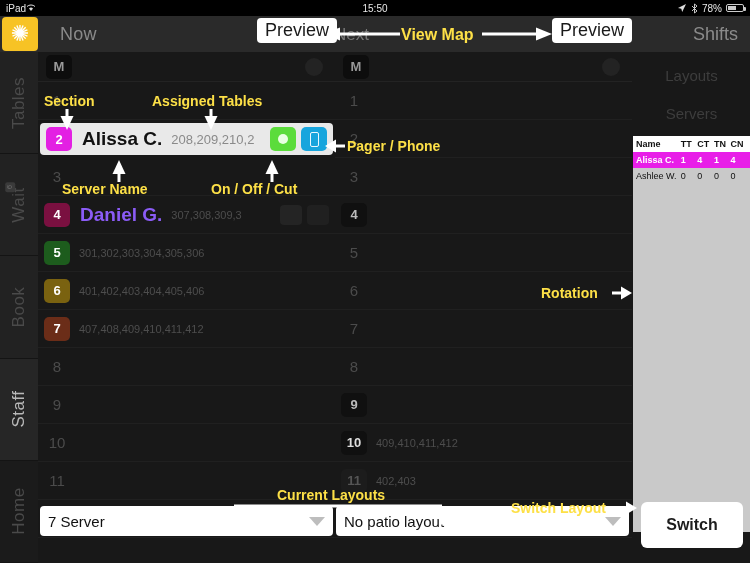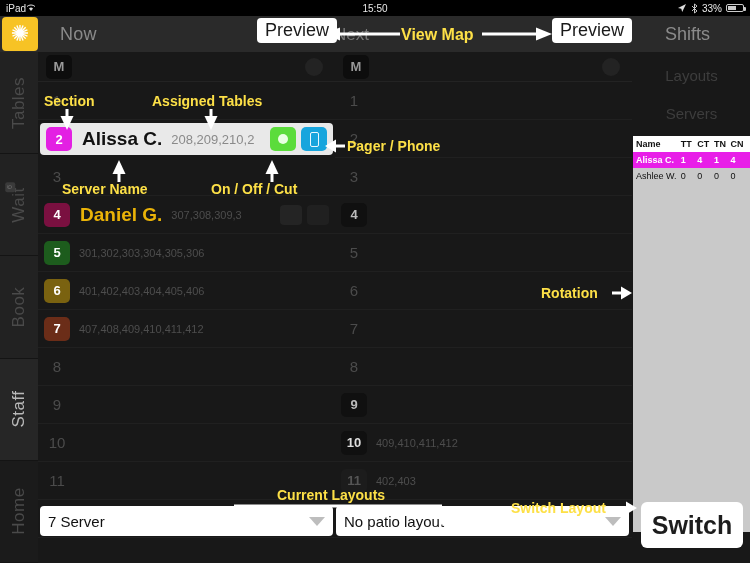--- a/index.html
+++ b/index.html
@@ -35,21 +35,21 @@
     display:flex;align-items:center;justify-content:center;
   }
   .logo-glyph { font-size:22px; color:#fff; line-height:1; }
   .topbar-label {
     font-size:18px; color:#8a8a8a; margin-left:22px; letter-spacing:.2px;
   }
   .topbar-next {
     position:absolute; left:334px; top:9px; font-size:17px; color:#777;
   }
   .topbar-shifts {
-    position:absolute; right:40px; font-size:18px; color:#8b8b8b;
+    position:absolute; right:12px; font-size:18px; color:#8b8b8b;
   }
 
   
   .rail {
     position:absolute; left:0; top:52px; width:38px; height:511px;
     background:#1b1b1b; display:flex; flex-direction:column;
   }
   .rail-tab {
     flex:1; position:relative; display:flex; align-items:center; justify-content:center;
     border-bottom:1px solid #141414;
@@ -93,21 +93,21 @@
   }
 
   .srow {
     height:38px; display:flex; align-items:center; padding:0 6px;
     border-bottom:1px solid #202020; position:relative;
   }
   .srow .rownum {
     width:26px; text-align:center; font-size:15px; color:#4b4b4b;
   }
   .srow .sname {
-    font-size:19px; font-weight:bold; color:#eab308; margin-left:10px; white-space:nowrap;
+    font-size:19px; font-weight:bold; color:#8b5cf6; margin-left:10px; white-space:nowrap;
   }
   .srow .stables {
     font-size:11px; color:#4d4d4d; margin-left:9px; overflow:hidden; white-space:nowrap;
     text-overflow:clip; flex:1;
   }
   .srow .onoff {
     width:22px;height:20px;border-radius:4px;background:#242424;flex:none;margin-right:5px;
     display:flex;align-items:center;justify-content:center;
   }
   .srow .pager {
@@ -164,21 +164,21 @@
   }
   .dd-1 { left:2px; width:293px; }
   .dd-2 { left:298px; width:293px; }
   .dd-caret {
     margin-left:auto; width:0;height:0;border-left:8px solid transparent;
     border-right:8px solid transparent;border-top:9px solid #bdbdbd;
   }
   .switch-btn {
     position:absolute; left:603px; top:18px; width:102px; height:46px;
     background:#fff; border-radius:6px; display:flex;align-items:center;justify-content:center;
-    color:#1d1d1d; font-size:25px; font-weight:bold;
+    color:#1d1d1d; font-size:16px; font-weight:bold;
   }
 
   
   .ann {
     position:absolute; font-size:14px; font-weight:bold; color:#fde047;
     white-space:nowrap; z-index:50;
   }
   .arrow-svg { position:absolute; z-index:49; }
 
   
@@ -201,21 +201,21 @@
     </svg>
   </div>
   <div class="sb-center">15:50</div>
   <div class="sb-right">
     <svg width="10" height="10" viewBox="0 0 10 10">
       <path d="M9 1 L1 5 L4.3 5.8 L5.2 9 Z" fill="#ddd"></path>
     </svg>
     <svg width="7" height="11" viewBox="0 0 7 11">
       <path d="M1 3 L6 8 L3.5 10 L3.5 1 L6 3 L1 8" stroke="#ddd" stroke-width="0.9" fill="none"></path>
     </svg>
-    <span>33%</span>
+    <span>78%</span>
     <span class="battery-shell">
         <span class="battery-fill"></span>
       </span>
   </div>
 </div>
 
 <div class="topbar">
   <div class="logo-tile">
     <span class="logo-glyph">✺</span>
   </div>

